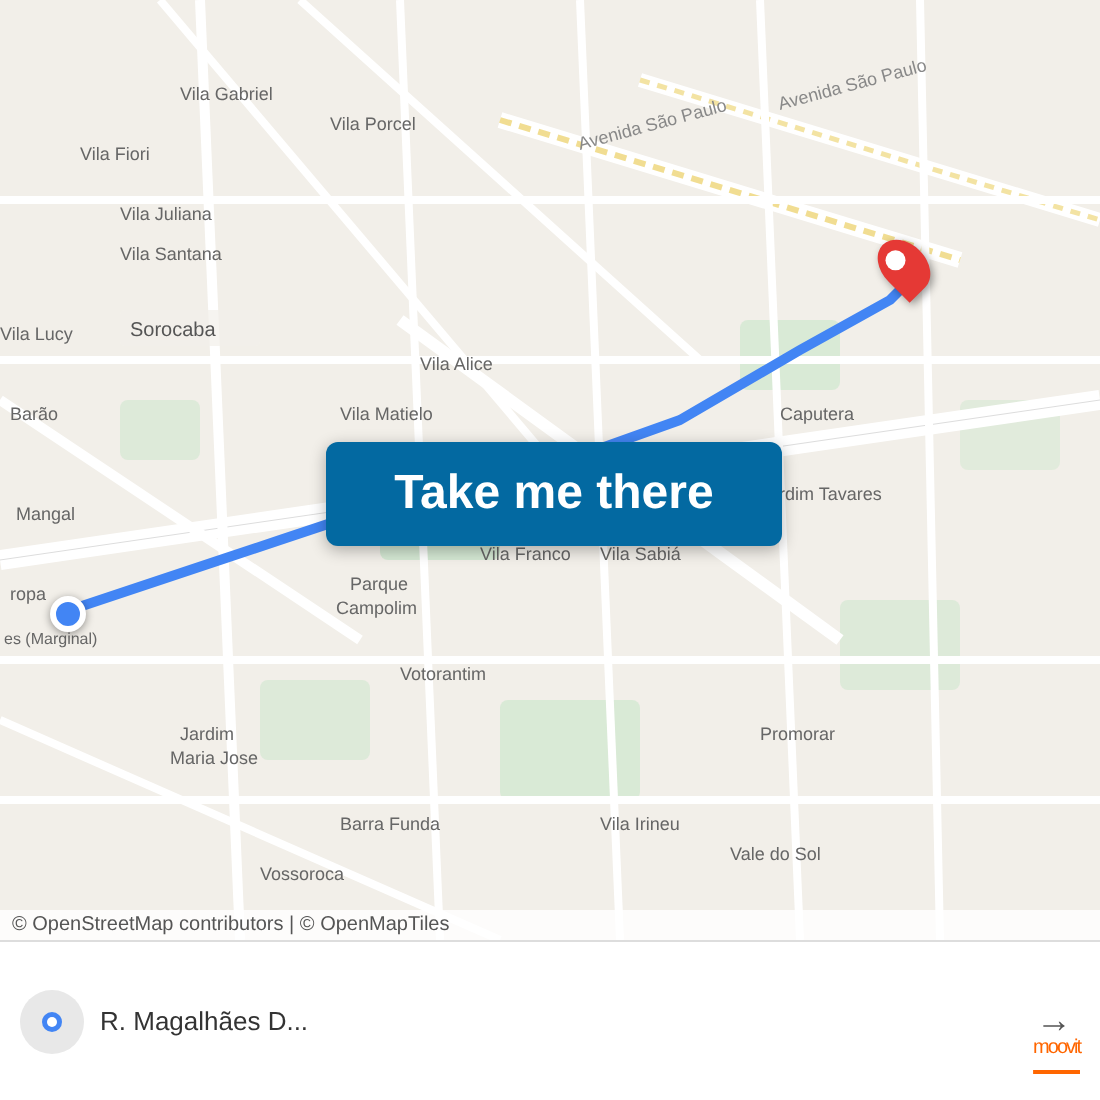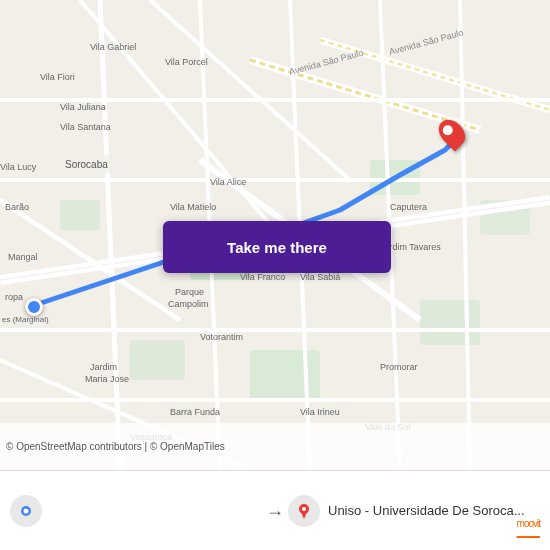--- a/index.html
+++ b/index.html
@@ -28,25 +28,25 @@
       height: 100%;
     }
 
     
     .take-me-there-btn {
       position: absolute;
       top: 221px;
       left: 163px;
       width: 228px;
       height: 52px;
-      background-color: #4c1d95;
+      background-color: #0369a1;
       color: white;
       border: none;
       border-radius: 6px;
-      font-size: 15px;
+      font-size: 24px;
       font-weight: bold;
       cursor: pointer;
       display: flex;
       align-items: center;
       justify-content: center;
       box-shadow: 0 2px 8px rgba(0,0,0,0.3);
     }
 
     
     .origin-marker {
@@ -93,21 +93,21 @@
       left: 5px;
     }
 
     
     .attribution {
       position: absolute;
       bottom: 0;
       left: 0;
       right: 0;
       background: rgba(255,255,255,0.8);
-      padding: 18px 6px;
+      padding: 2px 6px;
       font-size: 10px;
       color: #555;
     }
 
     
     .bottom-bar {
       width: 550px;
       height: 80px;
       background: white;
       display: flex;
@@ -273,31 +273,22 @@
 </div>
 
 <div class="bottom-bar">
   <div class="bottom-bar-item">
     <div class="bottom-bar-icon">
       <svg width="16" height="16" viewBox="0 0 16 16">
         <circle cx="8" cy="8" r="5" fill="#4285f4"></circle>
         <circle cx="8" cy="8" r="2.5" fill="white"></circle>
       </svg>
     </div>
+    <span class="bottom-bar-text">R. Magalhães D...</span>
   </div>
 
   <span class="arrow-icon">→</span>
 
-  <div class="bottom-bar-item">
-    <div class="bottom-bar-icon">
-      <svg width="16" height="16" viewBox="0 0 16 16">
-        <circle cx="8" cy="6" r="5" fill="#e53935"></circle>
-        <circle cx="8" cy="6" r="2" fill="white"></circle>
-        <polygon points="8,16 5,9 11,9" fill="#e53935"></polygon>
-      </svg>
-    </div>
-    <span class="bottom-bar-text">Uniso - Universidade De Soroca...</span>
-  </div>
 
   <div class="moovit-logo">
     <span>moovit</span>
   </div>
 </div>
 
 </body></html>

